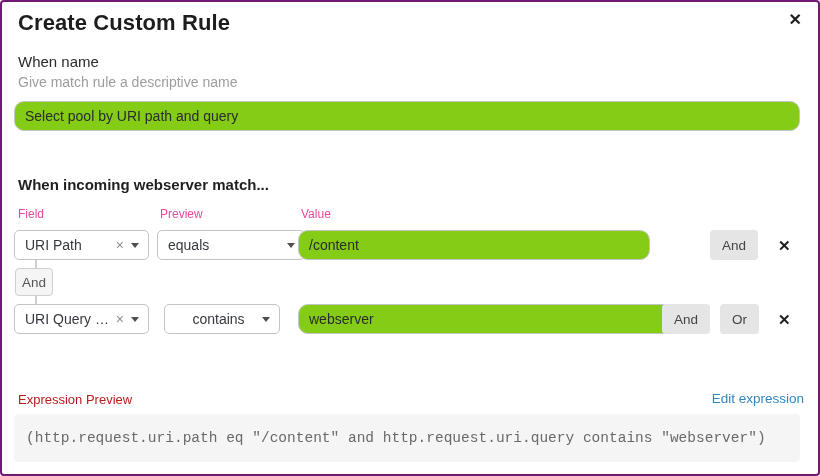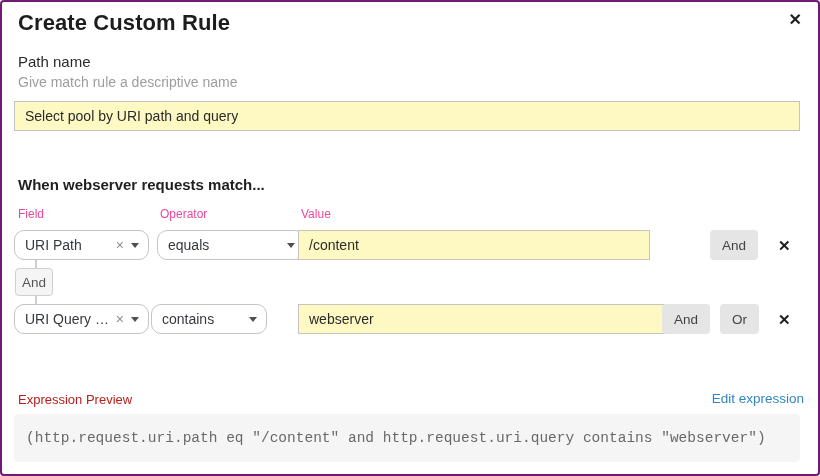--- a/index.html
+++ b/index.html
@@ -39,47 +39,47 @@
   .field-label {
     font-size: 15px;
     color: #2b2b2b;
   }
   .hint-text {
     font-size: 14px;
     color: #9d9d9d;
   }
   .text-input {
     border: 1px solid #c4c4c4;
-    border-radius: 0;
+    border-radius: 10px;
     height: 30px;
     font-family: "Liberation Sans", sans-serif;
     font-size: 14px;
     color: #2b2b2b;
     padding: 0 10px;
-    background: #fef9c3;
+    background: #84cc16;
     outline: none;
     width: 100%;
   }
 
   .section-heading {
     font-size: 15px;
     font-weight: 700;
     color: #1f1f1f;
   }
   .col-label {
     font-size: 12px;
     color: #ec4899;
   }
 
   .select-box {
     display: flex;
     align-items: center;
     height: 30px;
     border: 1px solid #c4c4c4;
-    border-radius: 10px;
+    border-radius: 5px;
     background: #fff;
     padding: 0 9px 0 10px;
     cursor: pointer;
   }
   .select-text {
     flex: 1;
     font-size: 14px;
     color: #36393f;
     white-space: nowrap;
     overflow: hidden;
@@ -160,30 +160,30 @@
   }
 </style>
 </head>
 <body>
 
 <div class="dialog">
 
   <div class="abs dialog-title">Create Custom Rule</div>
   <div class="abs close-btn">✕</div>
 
-  <div class="abs field-label" style="left:16px; top:51px;">Path name</div>
+  <div class="abs field-label" style="left:16px; top:51px;">When name</div>
   <div class="abs hint-text" style="left:16px; top:72px;">Give match rule a descriptive name</div>
   <div class="abs" style="left:12px; top:99px; width:786px;">
     <input class="text-input" type="text" value="Select pool by URI path and query" style="">
   </div>
 
-  <div class="abs section-heading" style="left:16px; top:174px;">When webserver requests match...</div>
+  <div class="abs section-heading" style="left:16px; top:174px;">When incoming webserver match...</div>
 
   <div class="abs col-label" style="left:16px; top:205px;">Field</div>
-  <div class="abs col-label" style="left:158px; top:205px;">Operator</div>
+  <div class="abs col-label" style="left:158px; top:205px;">Preview</div>
   <div class="abs col-label" style="left:299px; top:205px;">Value</div>
 
   <div class="abs select-box" style="left:12px; top:228px; width:135px;">
     <span class="select-text">URI Path</span>
     <span class="clear-x">×</span>
     <span class="caret-down"></span>
   </div>
   <div class="abs select-box" style="left:155px; top:228px; width:148px;">
     <span class="select-text">equals</span>
     <span class="caret-down"></span>
@@ -196,21 +196,21 @@
 
   <div class="abs connector-line" style="left:33px; top:258px; height:8px;"></div>
   <div class="abs connector-badge" style="left:13px; top:266px; width:38px;">And</div>
   <div class="abs connector-line" style="left:33px; top:294px; height:8px;"></div>
 
   <div class="abs select-box" style="left:12px; top:302px; width:135px;">
     <span class="select-text">URI Query St...</span>
     <span class="clear-x">×</span>
     <span class="caret-down"></span>
   </div>
-  <div class="abs select-box" style="left:149px; top:302px; width:116px;">
+  <div class="abs select-box" style="left:162px; top:302px; width:116px;text-align:center;">
     <span class="select-text">contains</span>
     <span class="caret-down"></span>
   </div>
   <div class="abs" style="left:296px; top:302px; width:380px;">
     <input class="text-input" type="text" value="webserver" style="">
   </div>
   <button class="abs gray-btn" style="left:660px; top:302px;">And</button>
   <button class="abs gray-btn" style="left:718px; top:302px;">Or</button>
   <div class="abs remove-x" style="left:776px; top:310px;">✕</div>
 

